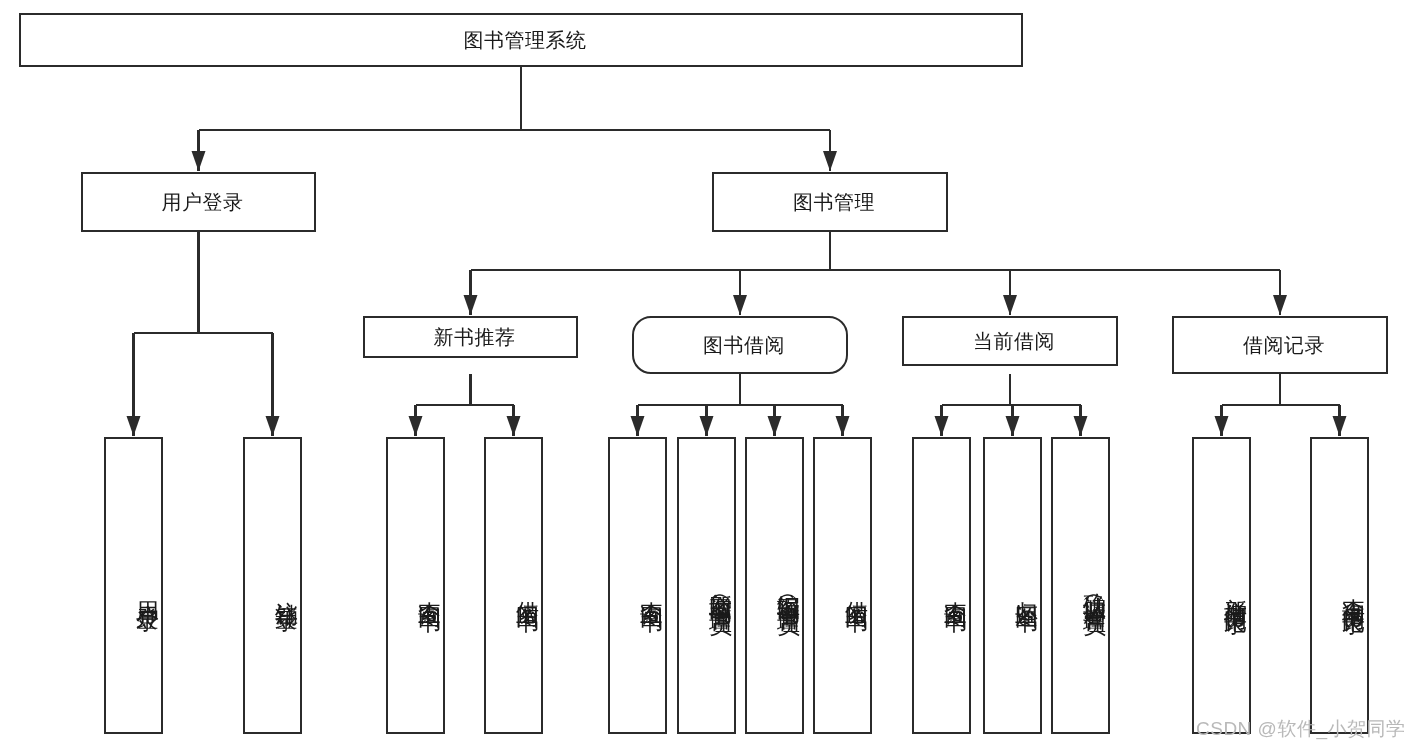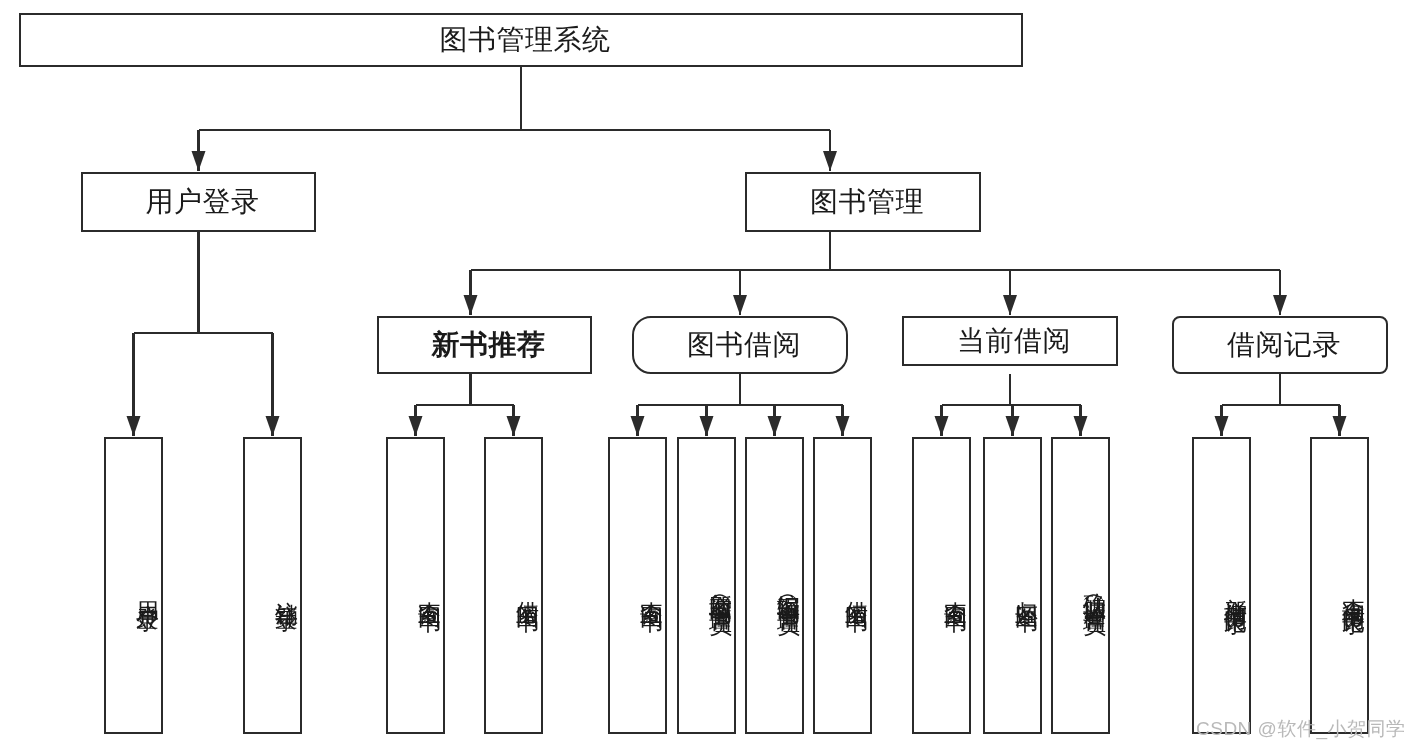--- a/index.html
+++ b/index.html
@@ -28,21 +28,21 @@
     position: absolute;
     box-sizing: border-box;
     background: #ffffff;
     border: 2px solid #2b2b2b;
     display: flex;
     align-items: center;
     justify-content: center;
     color: #1a1a1a;
   }
   .node.horiz {
-    font-size: 28px;
+    font-size: 20px;
     letter-spacing: 0.5px;
     line-height: 1.1;
     padding-left: 8px;
   }
   .node.vert {
     writing-mode: vertical-rl;
     text-orientation: upright;
     font-size: 23px;
     line-height: 1.15;
     letter-spacing: 3px;
@@ -122,33 +122,33 @@
       <line x1="1339.5" y1="405" x2="1339.5" y2="436" stroke="#2b2b2b" stroke-width="2.6" shape-rendering="crispEdges"></line>
       <path d="M1332.5,416 L1346.5,416 L1339.5,436 Z" fill="#2b2b2b"></path>
     </svg>
   <div id="nodes">
       <div class="node horiz" style="left: 19px; top: 13px; width: 1004px; height: 54px;">
         <span>图书管理系统</span>
       </div>
       <div class="node horiz" style="left: 81px; top: 172px; width: 235px; height: 60px;">
         <span>用户登录</span>
       </div>
-      <div class="node horiz" style="left: 712px; top: 172px; width: 236px; height: 60px; margin-left: 33px;">
+      <div class="node horiz" style="left: 712px; top: 172px; width: 236px; height: 60px;">
         <span>图书管理</span>
       </div>
-      <div class="node horiz" style="left: 377px; top: 316px; width: 215px; height: 58px; font-weight: bold;">
+      <div class="node horiz" style="left: 363px; top: 316px; width: 215px; height: 42px;">
         <span>新书推荐</span>
       </div>
       <div class="node horiz" style="left: 632px; top: 316px; width: 216px; height: 58px; border-radius: 19px;">
         <span>图书借阅</span>
       </div>
       <div class="node horiz" style="left: 902px; top: 316px; width: 216px; height: 50px;">
         <span>当前借阅</span>
       </div>
-      <div class="node horiz" style="left: 1172px; top: 316px; width: 216px; height: 58px; border-radius: 8px;">
+      <div class="node horiz" style="left: 1172px; top: 316px; width: 216px; height: 58px;">
         <span>借阅记录</span>
       </div>
       <div class="node vert" style="left: 104px; top: 437px; width: 59px; height: 297px;">
         <span class="vlabel">用户登录</span>
       </div>
       <div class="node vert" style="left: 243px; top: 437px; width: 59px; height: 297px;">
         <span class="vlabel">注销登录</span>
       </div>
       <div class="node vert" style="left: 386px; top: 437px; width: 59px; height: 297px;">
         <span class="vlabel">查询图书</span>

